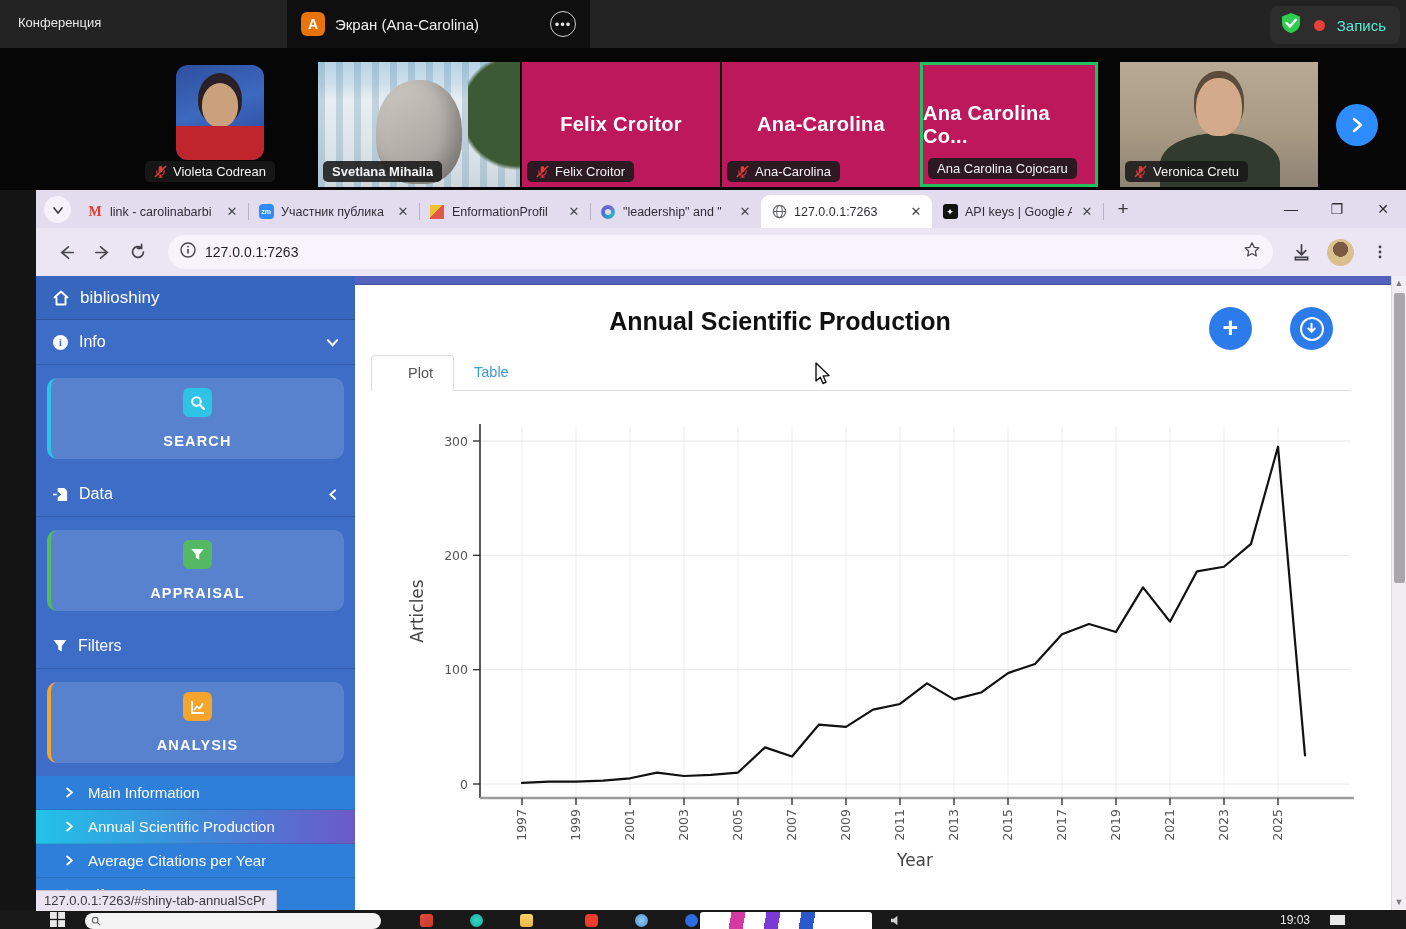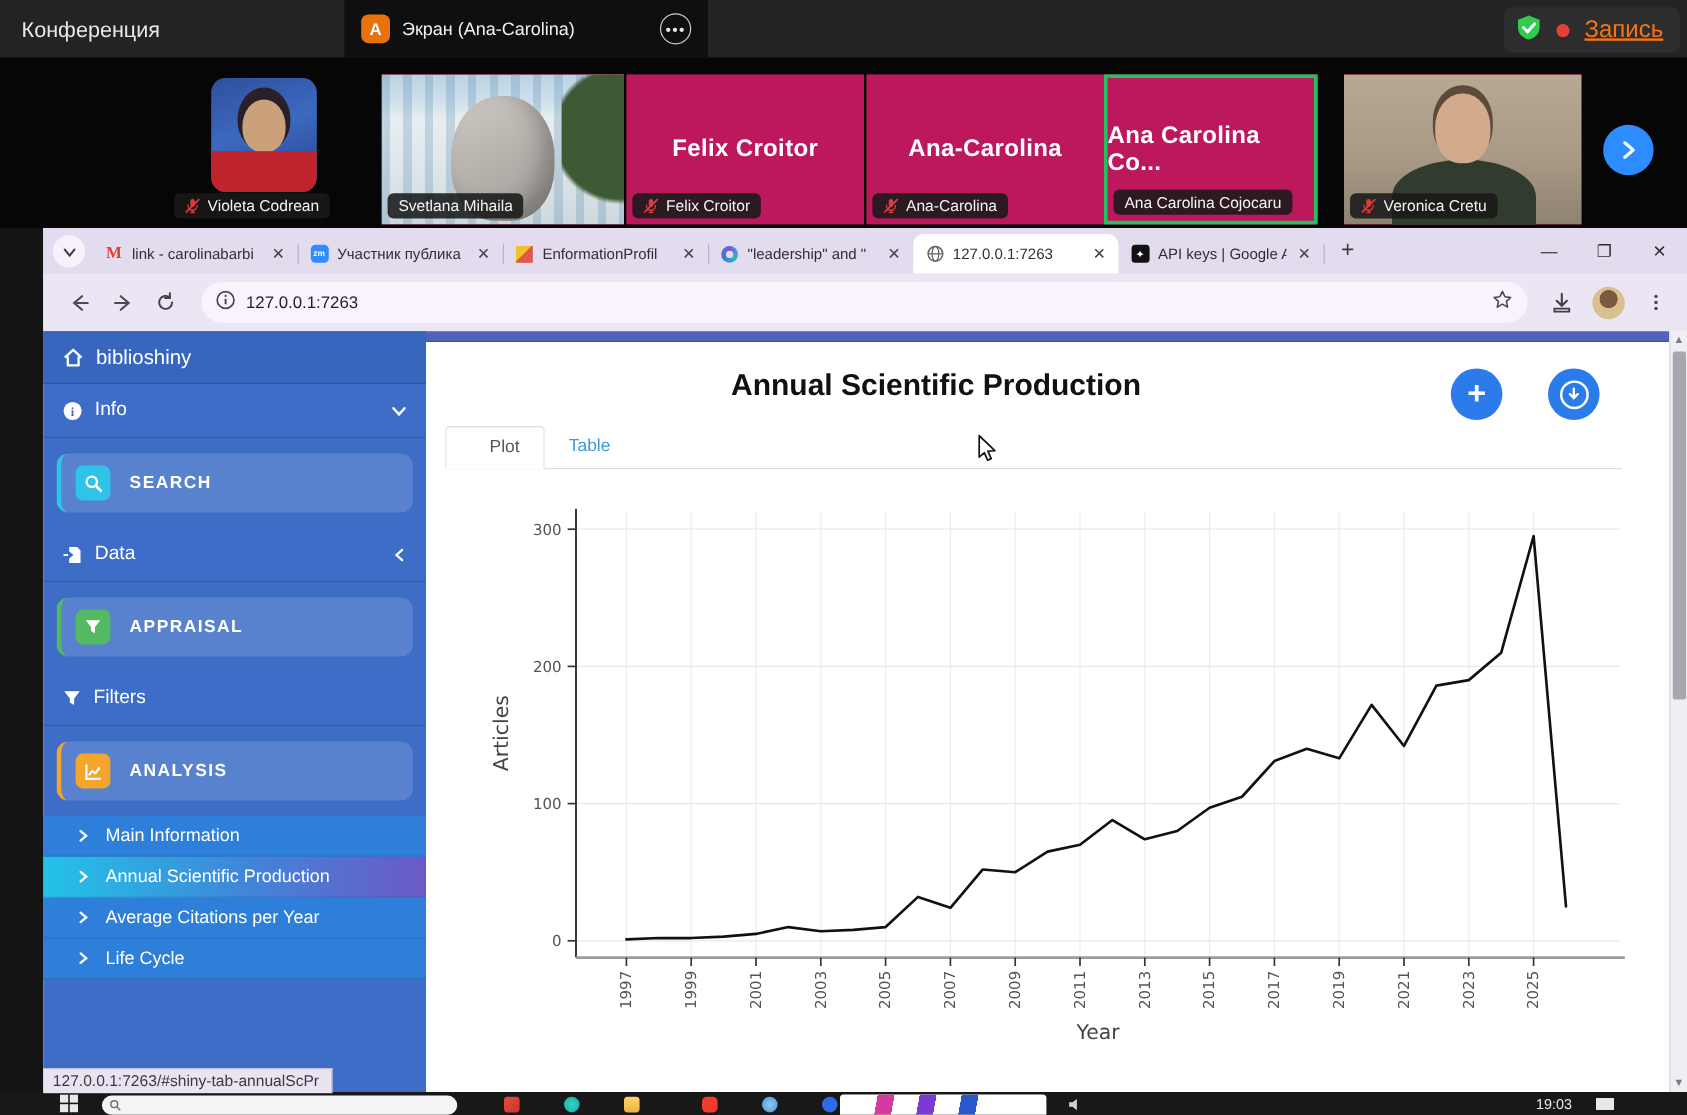--- a/index.html
+++ b/index.html
@@ -1,32 +1,32 @@
 <!DOCTYPE html>
 <html><head>
 <meta charset="utf-8">
 <style>
   * { margin:0; padding:0; box-sizing:border-box; }
   html,body { width:1406px; height:929px; overflow:hidden; background:#141414;
               font-family:"Liberation Sans", sans-serif; }
 
   
   .zoom-topbar { position:absolute; left:0; top:0; width:1406px; height:48px; background:#232323; }
-  .meeting-label { position:absolute; left:18px; top:15px; color:#e8e8e8; font-size:18px; }
+  .meeting-label { position:absolute; left:18px; top:15px; color:#e8e8e8; font-size:13px; }
   .screen-tab { position:absolute; left:287px; top:0; width:303px; height:48px; background:#0f0f0f;
                 border-radius:0 0 0 0; display:flex; align-items:center; padding:0 14px; }
   .screen-tab-icon { width:24px; height:24px; border-radius:6px; background:#e8730c; color:#fff;
                      font-weight:bold; font-size:14px; display:flex; align-items:center; justify-content:center; }
   .screen-tab-label { color:#f0f0f0; font-size:15px; margin-left:10px; flex:1; white-space:nowrap; }
   .tab-more { width:26px; height:26px; border:1.5px solid #cfcfcf; border-radius:50%; color:#e7e7e7;
               display:flex; align-items:center; justify-content:center; font-size:13px; letter-spacing:1px; }
   .recording-pill { position:absolute; right:6px; top:6px; height:38px; background:#2d2d2d; border-radius:8px;
                     display:flex; align-items:center; gap:12px; padding:0 14px 0 10px; }
   .rec-dot { width:11px; height:11px; border-radius:50%; background:#e5403a; }
-  .rec-label { color:#f97316; font-size:20px;text-decoration:underline; }
+  .rec-label { color:#5eead4; font-size:15px; }
 
   .video-strip { position:absolute; left:0; top:48px; width:1406px; height:142px; background:#060606; }
   .tile { position:absolute; top:14px; height:125px; background:#be185d; overflow:hidden; }
   .tile-name-center { width:100%; height:100%; display:flex; align-items:center; justify-content:center;
                       color:#fff; font-size:20px; font-weight:bold; letter-spacing:.3px; }
   .tile-label { position:absolute; left:5px; bottom:5px; max-width:92%; background:rgba(25,25,25,.88);
                 border-radius:5px; padding:3px 9px; display:flex; align-items:center; gap:6px; }
   .tile-label span { color:#f3f3f3; font-size:13px; white-space:nowrap; overflow:hidden; text-overflow:ellipsis; }
   .tile-active { border:3px solid #23c05f; }
   .avatar-photo { position:absolute; left:36px; top:3px; width:88px; height:95px; border-radius:12px;
@@ -85,21 +85,21 @@
 
   
   .viewport { position:relative; width:1370px; height:634px; display:flex; background:#fff; }
   .sidebar { width:319px; height:100%; background:#3d6dc6; flex:none; color:#fff; }
   .sb-brand { height:44px; display:flex; align-items:center; gap:10px; padding:0 16px;
               background:#3766bf; border-bottom:1px solid rgba(0,0,0,.18); font-size:17px; }
   .sb-row { height:45px; display:flex; align-items:center; gap:10px; padding:0 16px;
             border-bottom:1px solid rgba(0,0,0,.14); font-size:16px; }
   .sb-row .grow { flex:1; }
   .sb-card { margin:13px 11px; background:rgba(255,255,255,.14); border-left:4px solid; border-radius:10px;
-             padding:10px 12px; display:flex; align-items:center; gap:16px; }
+             padding:10px 12px; display:flex; align-items:center; gap:16px;flex-direction:column; }
   .sb-card .iconbox { width:29px; height:29px; border-radius:6px; display:flex; align-items:center; justify-content:center; }
   .sb-card .cardlabel { font-weight:bold; font-size:14.5px; letter-spacing:1.2px; }
   .card-search { border-color:#2fc3e8; }  .card-search .iconbox { background:#2fc3e8; }
   .card-appraisal { border-color:#53b963; } .card-appraisal .iconbox { background:#53b963; }
   .card-analysis { border-color:#f6a52c; } .card-analysis .iconbox { background:#f6a52c; }
   .submenu { background:#2e7fd9; }
   .submenu-item { height:34px; display:flex; align-items:center; gap:13px; padding:0 16px 0 28px;
                   border-bottom:1px solid rgba(0,0,0,.10); font-size:15px; }
   .submenu-item.selected { background:linear-gradient(90deg,#23c3e8 0%,#3f87d9 52%,#6c59c7 100%); }
 
@@ -176,21 +176,21 @@
     <div class="tile-label">
       <svg width="13" height="13" viewBox="0 0 14 14">
           <rect x="5" y="1" width="4" height="7" rx="2" fill="#e23b3b"></rect>
           <path d="M3 6 v1 a4 4 0 0 0 8 0 v-1 M7 11 v2 M5 13 h4" stroke="#e23b3b" stroke-width="1.2" fill="none"></path>
           <line x1="1" y1="13" x2="13" y2="1" stroke="#e23b3b" stroke-width="1.6"></line>
         </svg>
       <span>Violeta Codrean</span>
     </div>
   </div>
 
-  <div class="tile" style="left:318px; width:202px;">
+  <div class="tile" style="left:318px; width:202px;font-weight:bold;">
     <div class="photo-building">
       <div class="win"></div>
         <div class="tree"></div>
         <div class="statue"></div>
     </div>
     <div class="tile-label">
       <span>Svetlana Mihaila</span>
     </div>
   </div>
 

